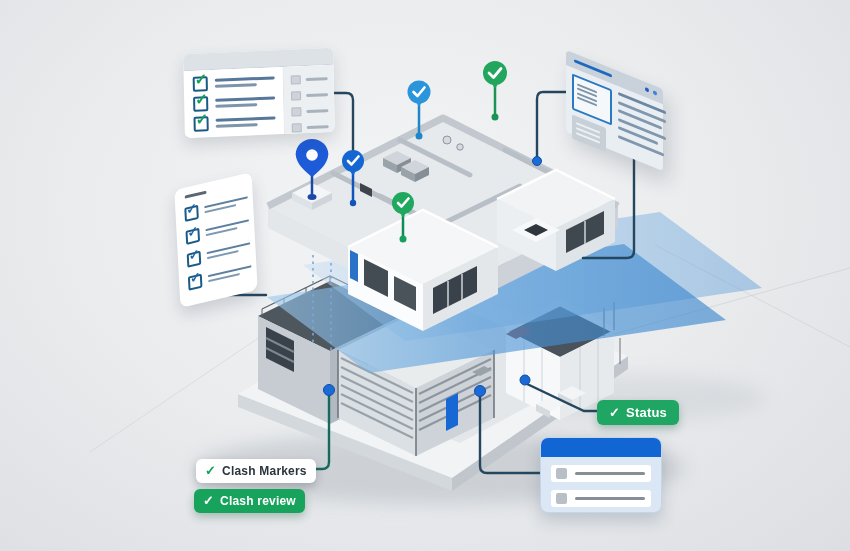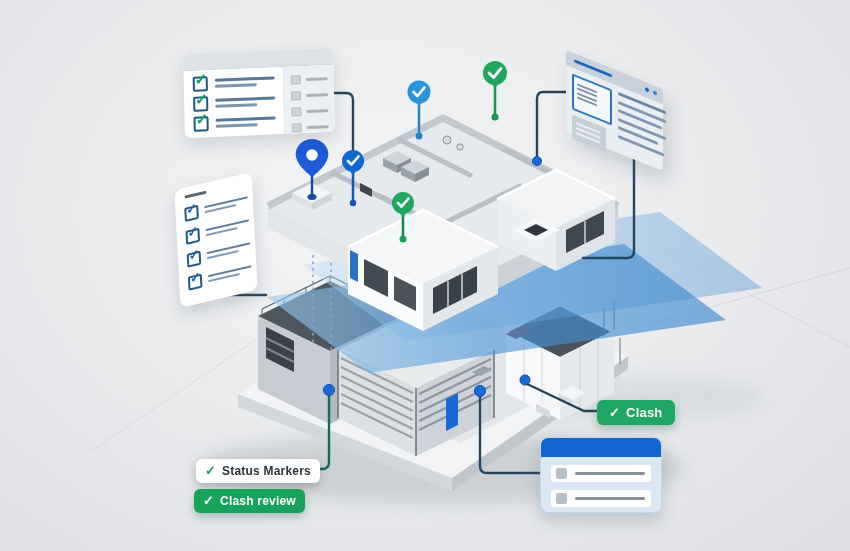--- a/index.html
+++ b/index.html
@@ -438,24 +438,24 @@
         <span class="bc-ln"></span>
       </div>
     <div class="bc-row">
         <span class="bc-sq"></span>
         <span class="bc-ln"></span>
       </div>
   </div>
 
   <div class="badge" id="badge-clash-markers">
     <span class="bcheck">✓</span>
-    <span>Status Markers</span>
+    <span>Clash Markers</span>
   </div>
   <div class="badge" id="badge-clash-review">
     <span class="bcheck">✓</span>
     <span>Clash review</span>
   </div>
   <div class="badge" id="badge-status">
     <span class="bcheck">✓</span>
-    <span>Clash</span>
+    <span>Status</span>
   </div>
 
 </div>
 
 </body></html>

